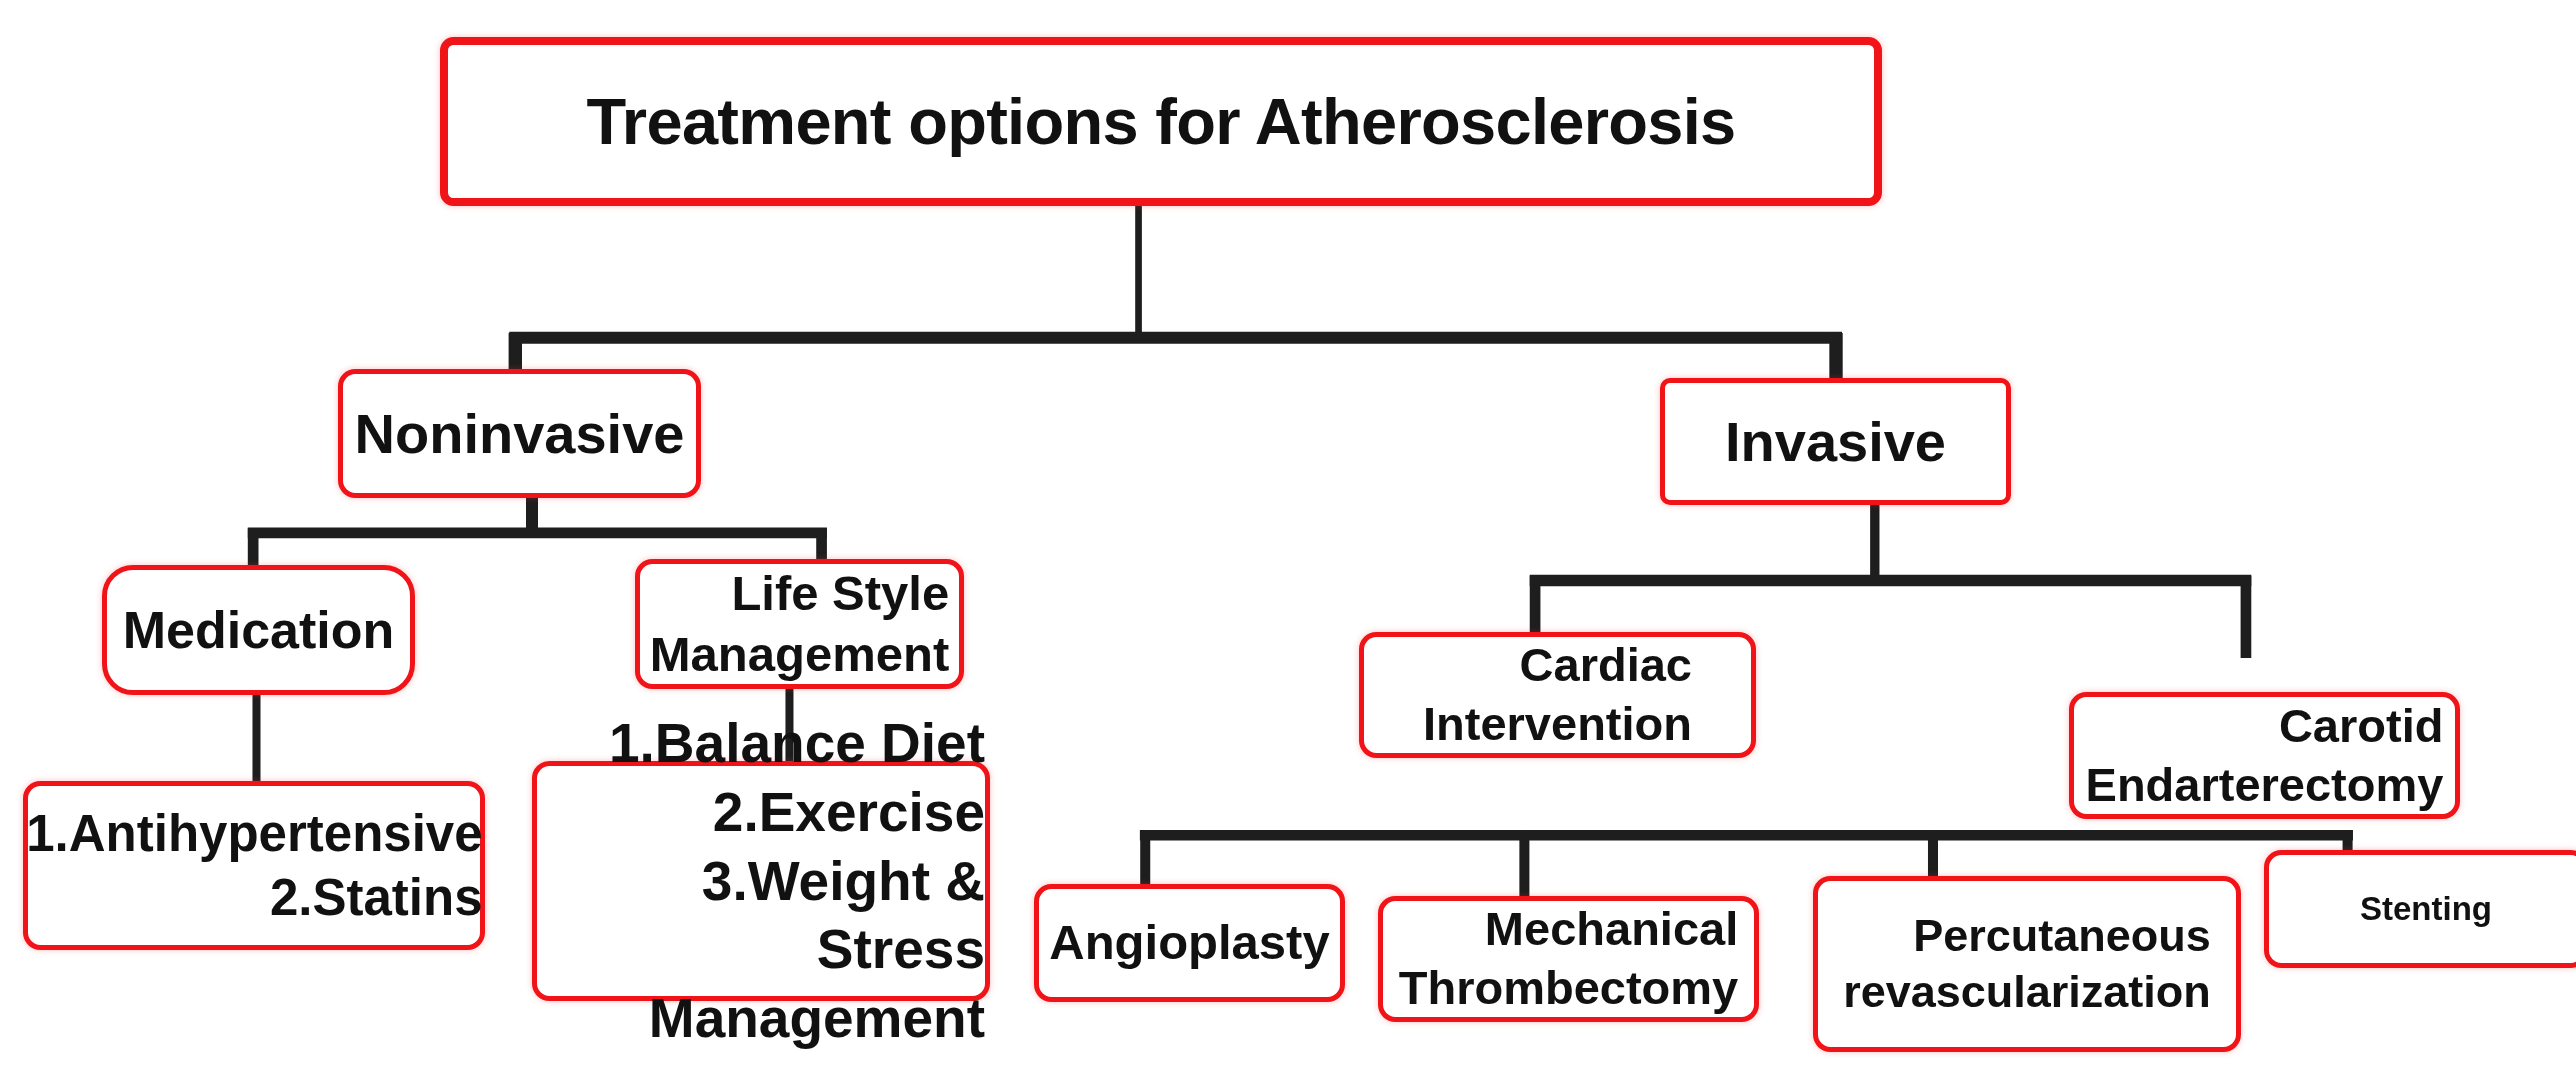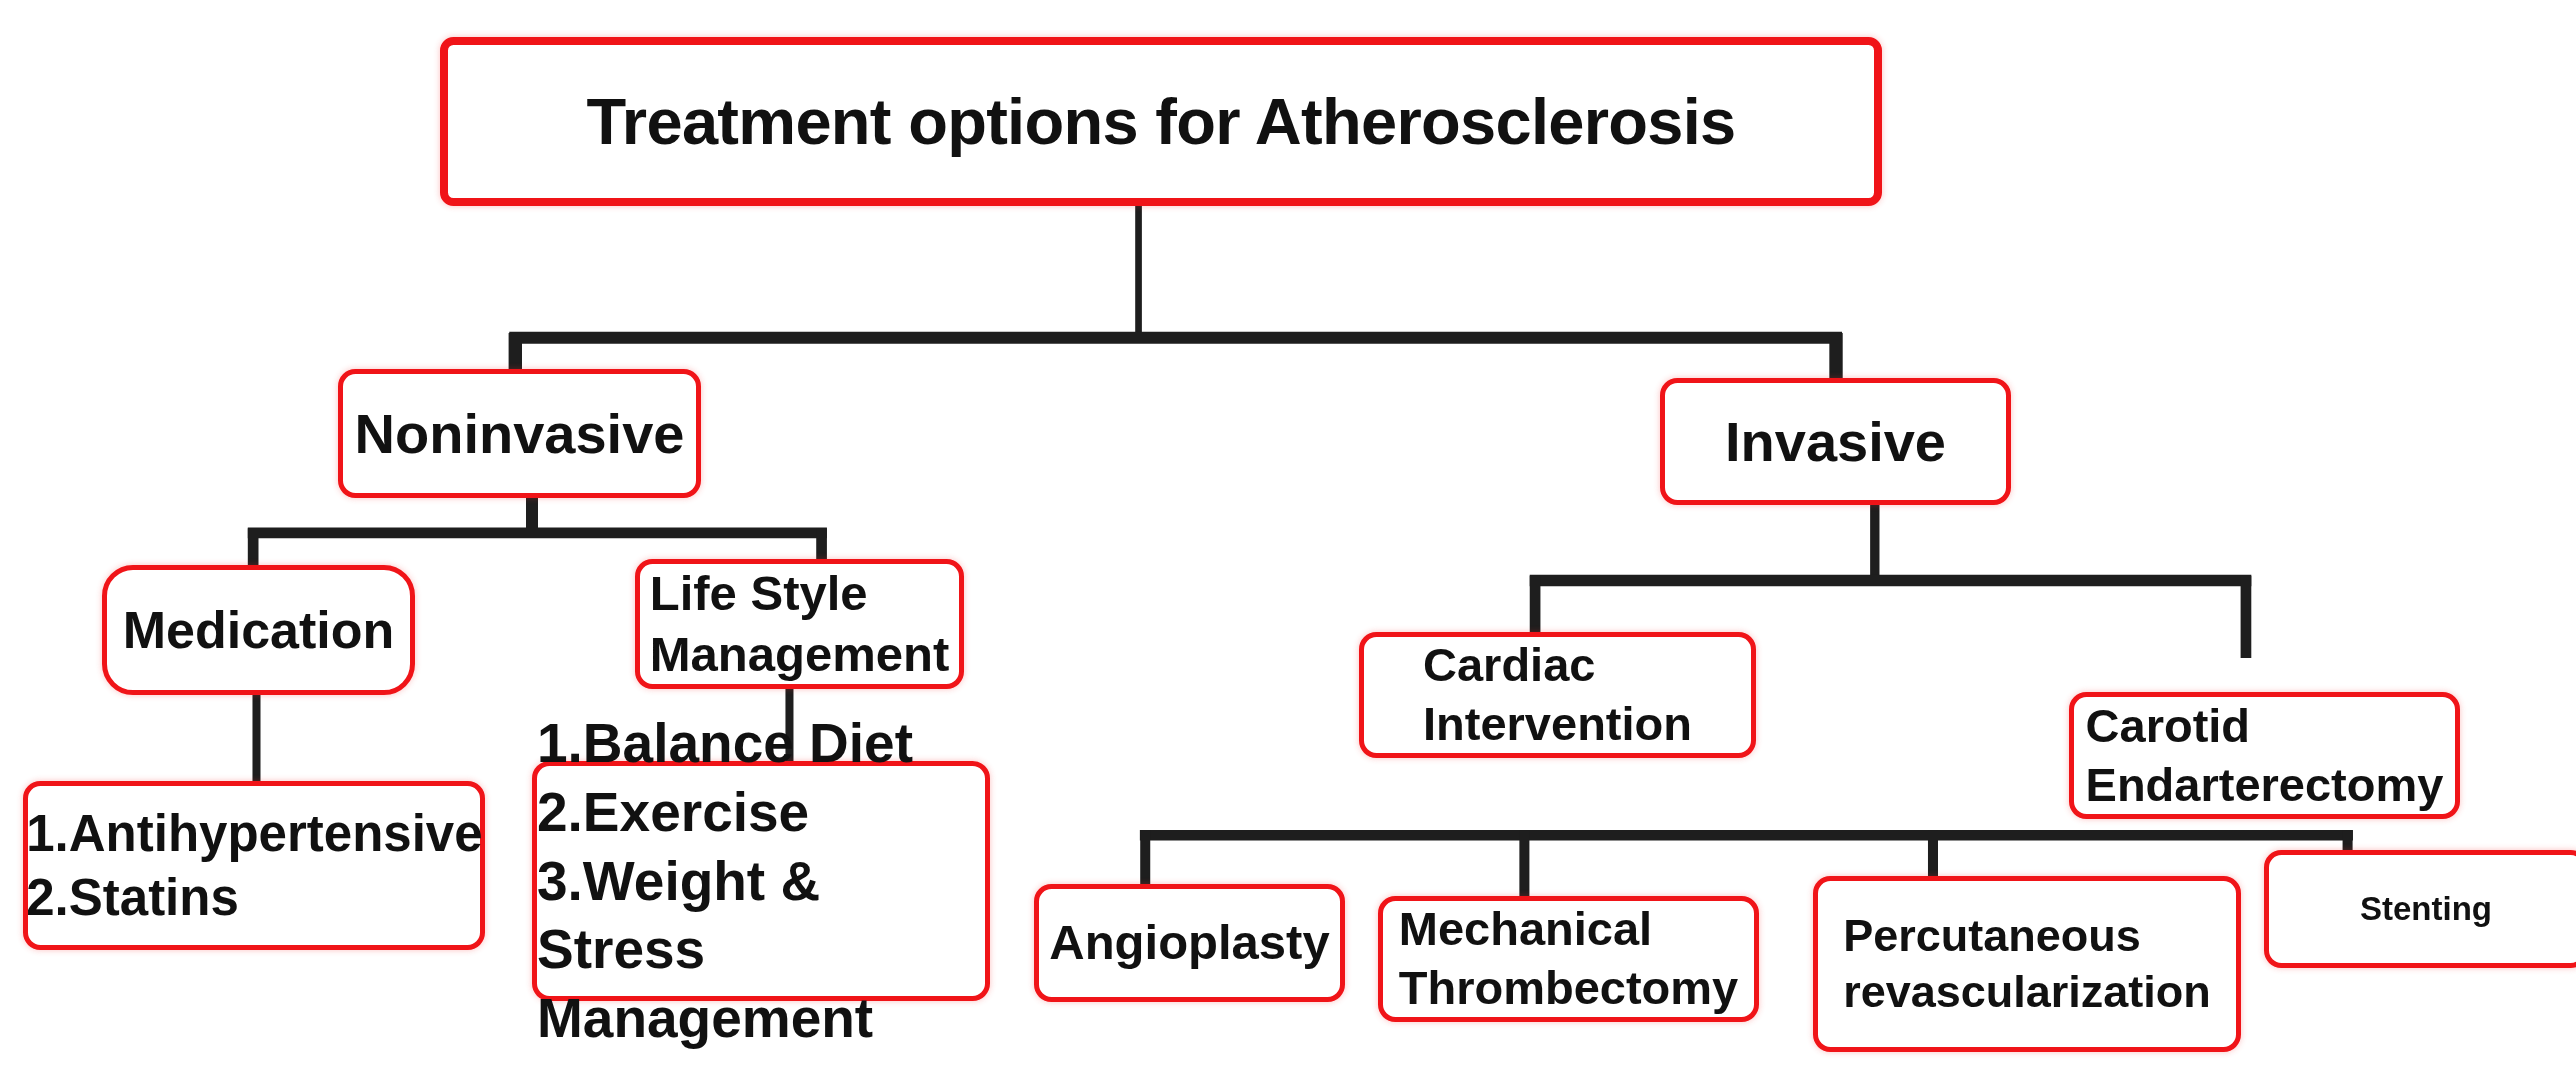--- a/index.html
+++ b/index.html
@@ -19,32 +19,32 @@
     width: 2576px; height: 1084px;
   }
   svg.edges line { stroke: var(--line-black, #1e1e1e); }
   .node {
     position: absolute;
     box-sizing: border-box;
     background: var(--node-background, #ffffff);
     border: 5.4px solid var(--accent-red, #f01418);
     border-radius: 17.4px;
     display: flex; align-items: center; justify-content: center;
-    text-align: left;
+    text-align: right;
     color: var(--text-black, #111111);
     font-weight: bold;
     white-space: pre-line;
     box-shadow: 0 0 6.7px rgba(244, 50, 50, 0.30);
     line-height: 1.25;
   }
   
   .n-title        { left: 440px;  top: 37px;   width: 1442px; height: 169px; border-width: 8.7px; border-radius: 13.4px; font-size: 65px; letter-spacing: -0.7px; }
   
   .n-noninvasive  { left: 338px;  top: 369px;  width: 363px;  height: 129px; font-size: 56px; }
-  .n-invasive     { left: 1660px; top: 378px;  width: 351px;  height: 127px; font-size: 56px; }
+  .n-invasive     { left: 1660px; top: 378px;  width: 351px;  height: 127px; font-size: 56px; border-radius: 10px; }
   
   .n-medication   { left: 102px;  top: 565px;  width: 313px;  height: 130px; font-size: 52px; border-radius: 31px; }
   .n-lifestyle    { left: 635px;  top: 559px;  width: 329px;  height: 130px; font-size: 49px; }
   .n-meds-list    { left: 23.4px;   top: 781px; width: 462px;  height: 169px; font-size: 51px; }
   .n-life-list    { left: 532px;  top: 761px; width: 458px;  height: 240px; font-size: 55px; }
   
   .n-cardiac      { left: 1359px; top: 632px;  width: 397px;  height: 126px; font-size: 47px; }
   .n-carotid      { left: 2069px; top: 692px;  width: 391px;  height: 127px; font-size: 47px; }
   
   .n-angioplasty  { left: 1034px; top: 884px; width: 311px;  height: 118px; font-size: 49px; }

